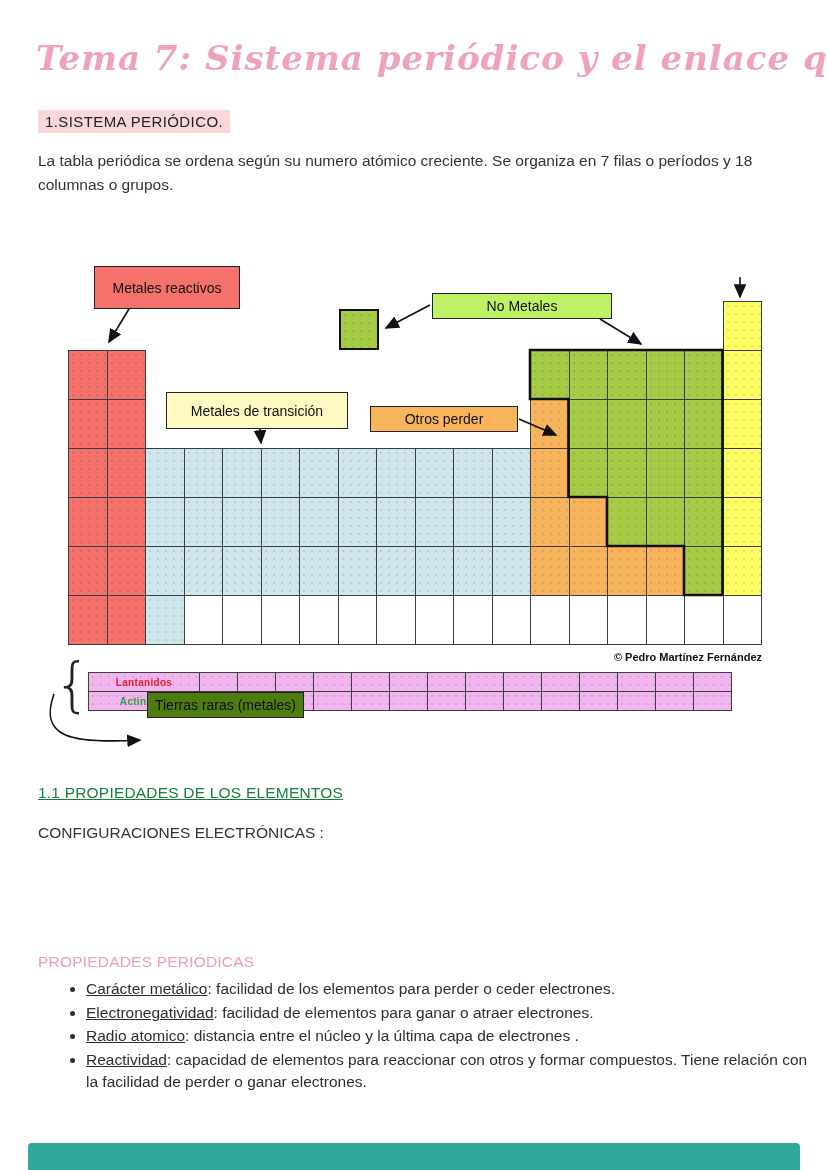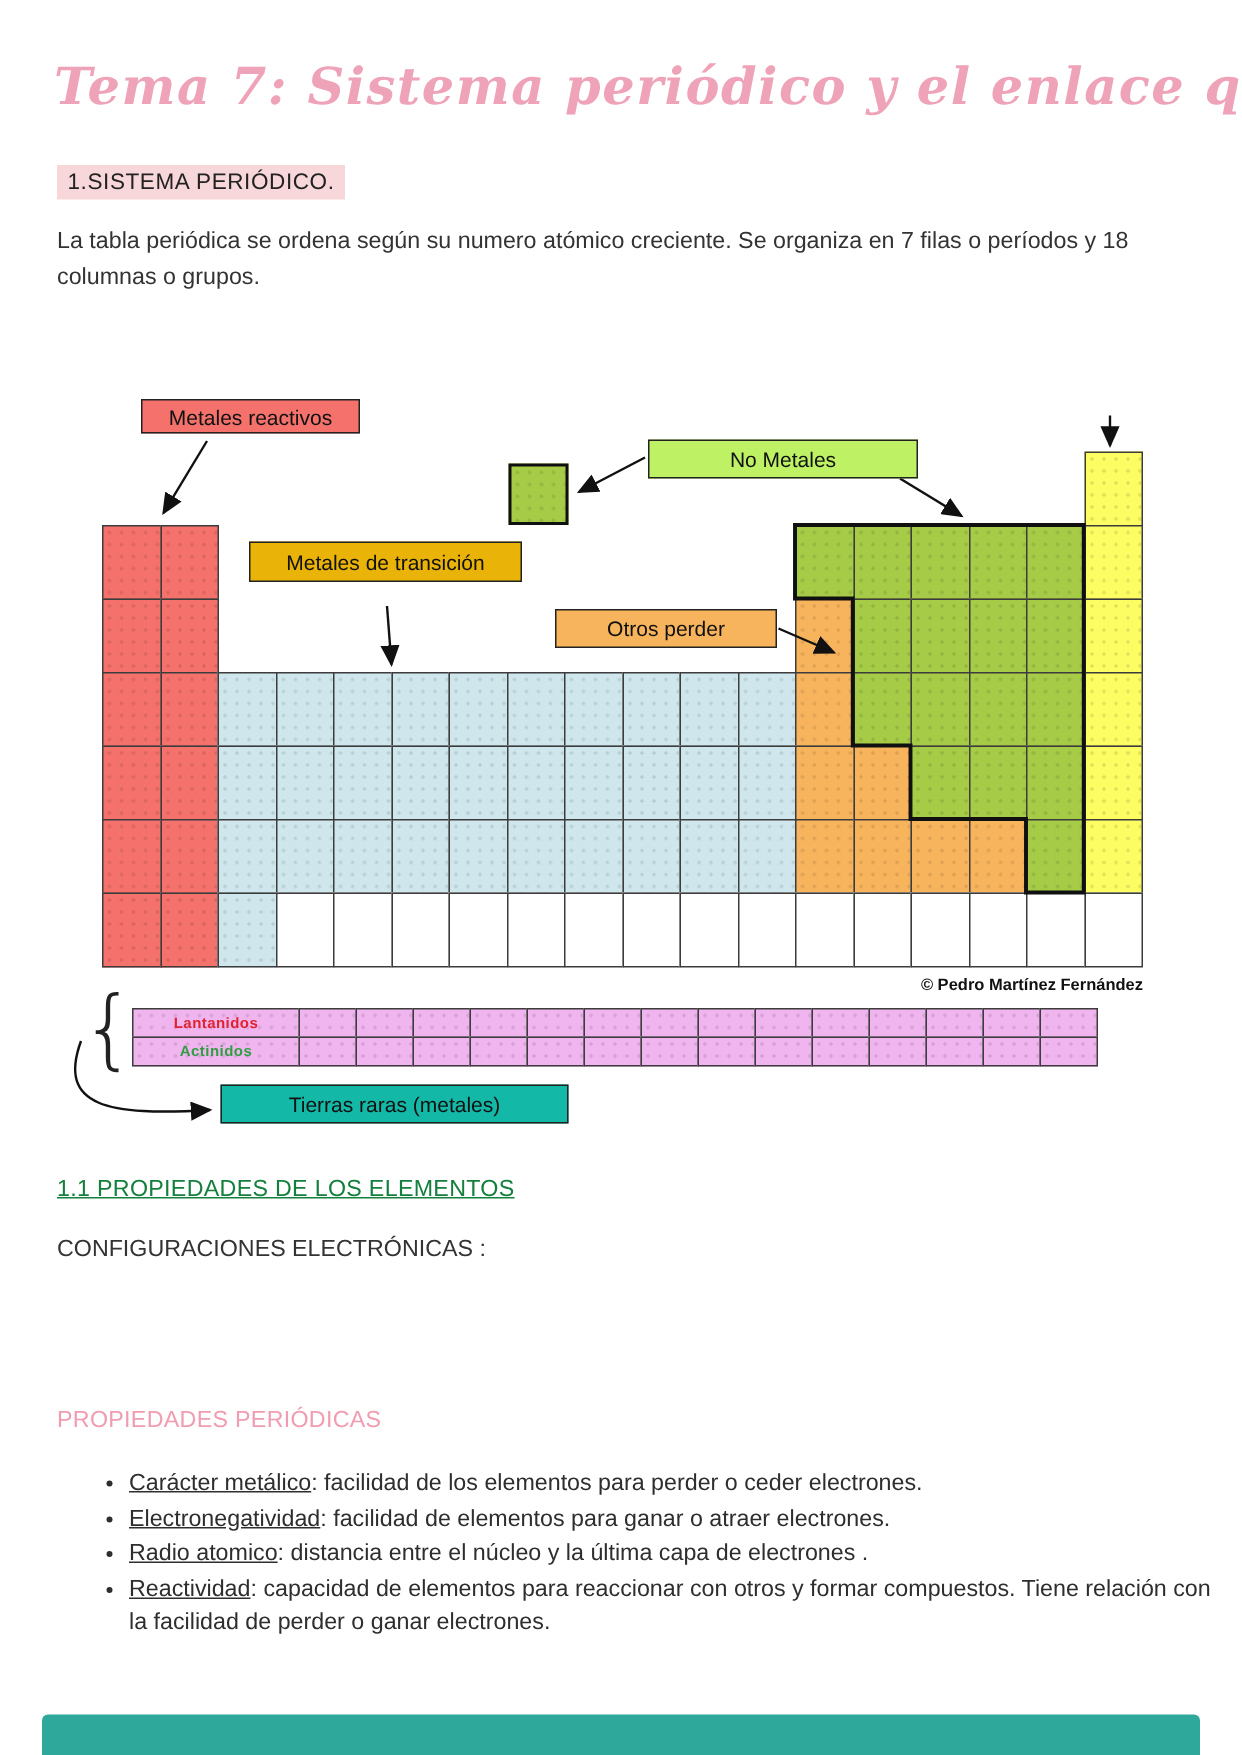--- a/index.html
+++ b/index.html
@@ -194,32 +194,32 @@
     <polygon points="530,350 722.5,350 722.5,595 684,595 684,546 607,546 607,497 568.5,497 568.5,399 530,399" fill="none" stroke="#101010" stroke-width="2.6"></polygon>
     <line x1="138" y1="294" x2="109" y2="342" stroke="#111" stroke-width="1.6" marker-end="url(#ah)"></line>
     <line x1="740" y1="277" x2="740" y2="297" stroke="#111" stroke-width="1.6" marker-end="url(#ah)"></line>
     <line x1="258" y1="404" x2="261" y2="443" stroke="#111" stroke-width="1.6" marker-end="url(#ah)"></line>
     <line x1="519" y1="419" x2="556" y2="435" stroke="#111" stroke-width="1.6" marker-end="url(#ah)"></line>
     <line x1="430" y1="305" x2="386" y2="328" stroke="#111" stroke-width="1.6" marker-end="url(#ah)"></line>
     <line x1="600" y1="319" x2="641" y2="344" stroke="#111" stroke-width="1.6" marker-end="url(#ah)"></line>
     <path d="M 54 694 C 38 738, 72 744, 140 740" fill="none" stroke="#111" stroke-width="1.6" marker-end="url(#ah)"></path>
   </svg>
 
-  <div class="label-box" style="left: 94px; top: 266px; width: 146px; height: 23px; background-color: rgb(244, 113, 108);">Metales reactivos</div>
+  <div class="label-box" style="left: 94px; top: 266px; width: 146px; height: 43px; background-color: rgb(244, 113, 108);">Metales reactivos</div>
   <div class="label-box" style="left: 432px; top: 293px; width: 180px; height: 26px; background-color: #bef264;">No Metales</div>
-  <div class="label-box" style="left: 166px; top: 361px; width: 182px; height: 27px; background-color: #eab308;">Metales de transición</div>
+  <div class="label-box" style="left: 166px; top: 392px; width: 182px; height: 37px; background-color: #fef9c3;">Metales de transición</div>
   <div class="label-box" style="left: 370px; top: 406px; width: 148px; height: 26px; background-color: rgb(248, 180, 92);">Otros perder</div>
-  <div class="label-box" style="left: 147px; top: 723px; width: 232px; height: 26px; background-color: #14b8a6;">Tierras raras (metales)</div>
+  <div class="label-box" style="left: 147px; top: 692px; width: 157px; height: 26px; background-color: #4d7c0f;">Tierras raras (metales)</div>
 
   <div class="credit">© Pedro Martínez Fernández</div>
   <div class="brace">{</div>
 
   <div class="sub-heading" style="color: #15803d;">1.1 PROPIEDADES DE LOS ELEMENTOS</div>
   <p class="body-line" style="top:824px">CONFIGURACIONES ELECTRÓNICAS :</p>
-  <div class="pink-heading" style="color: rgb(240, 156, 177);">PROPIEDADES PERIÓDICAS</div>
+  <div class="pink-heading" style="color: rgb(240, 156, 177); margin-top: 15px;">PROPIEDADES PERIÓDICAS</div>
 
   <ul id="bullets">
       <li><span class="u">Carácter metálico</span><span>: facilidad de los elementos para perder o ceder electrones.</span></li>
       <li><span class="u">Electronegatividad</span><span>: facilidad de elementos para ganar o atraer electrones.</span></li>
       <li><span class="u">Radio atomico</span><span>: distancia entre el núcleo y la última capa de electrones .</span></li>
       <li><span class="u">Reactividad</span><span>: capacidad de elementos para reaccionar con otros y formar compuestos. Tiene relación con la facilidad de perder o ganar electrones.</span></li>
     </ul>
 
   <div class="teal-bar" style="background-color: rgb(45, 168, 154);"></div>
 </div>

